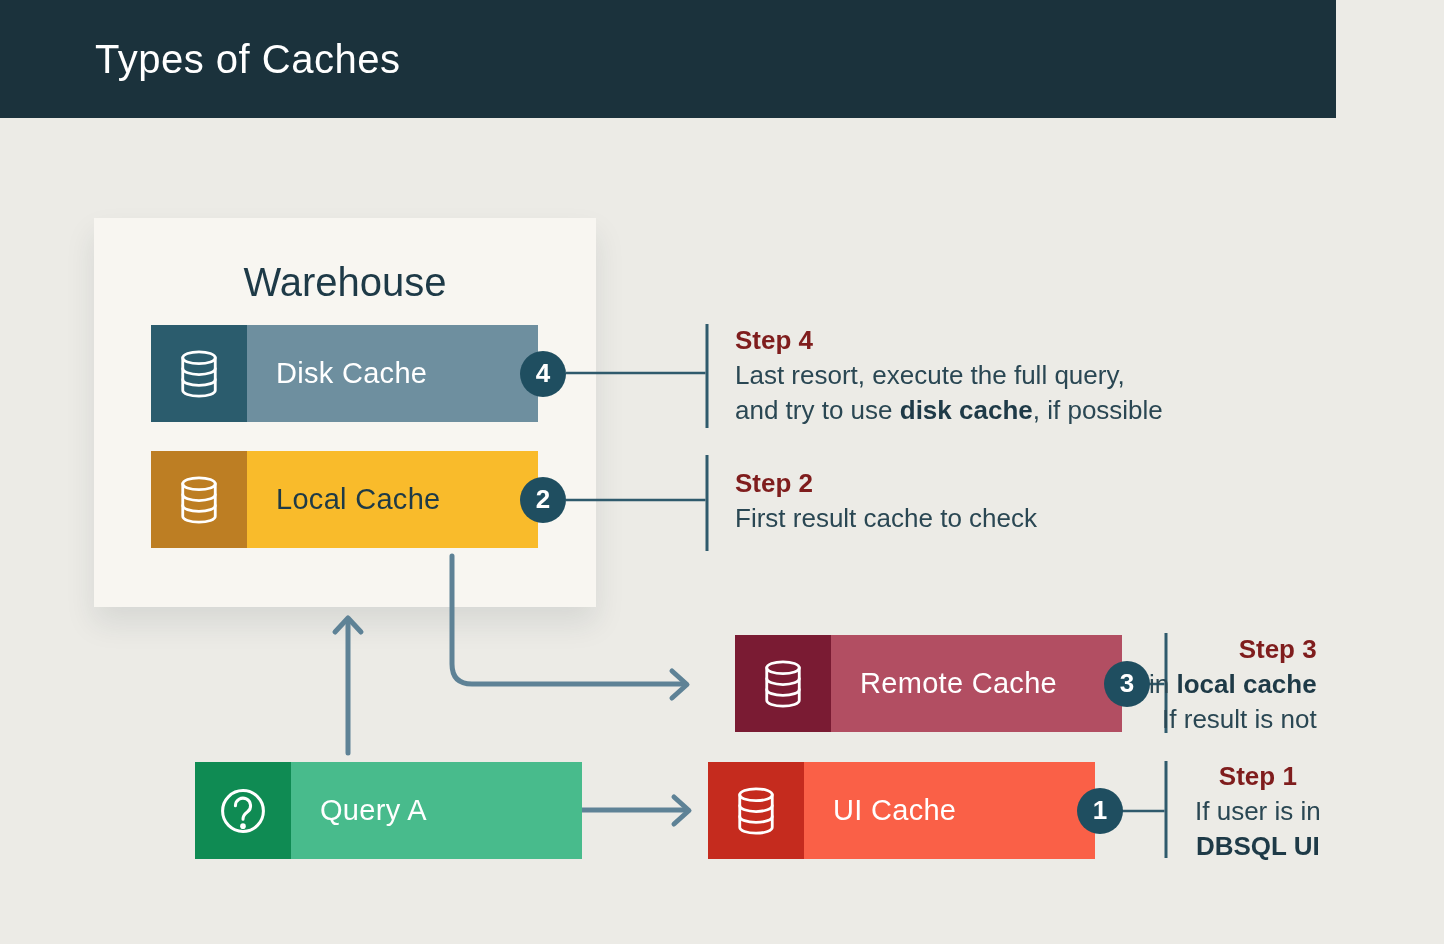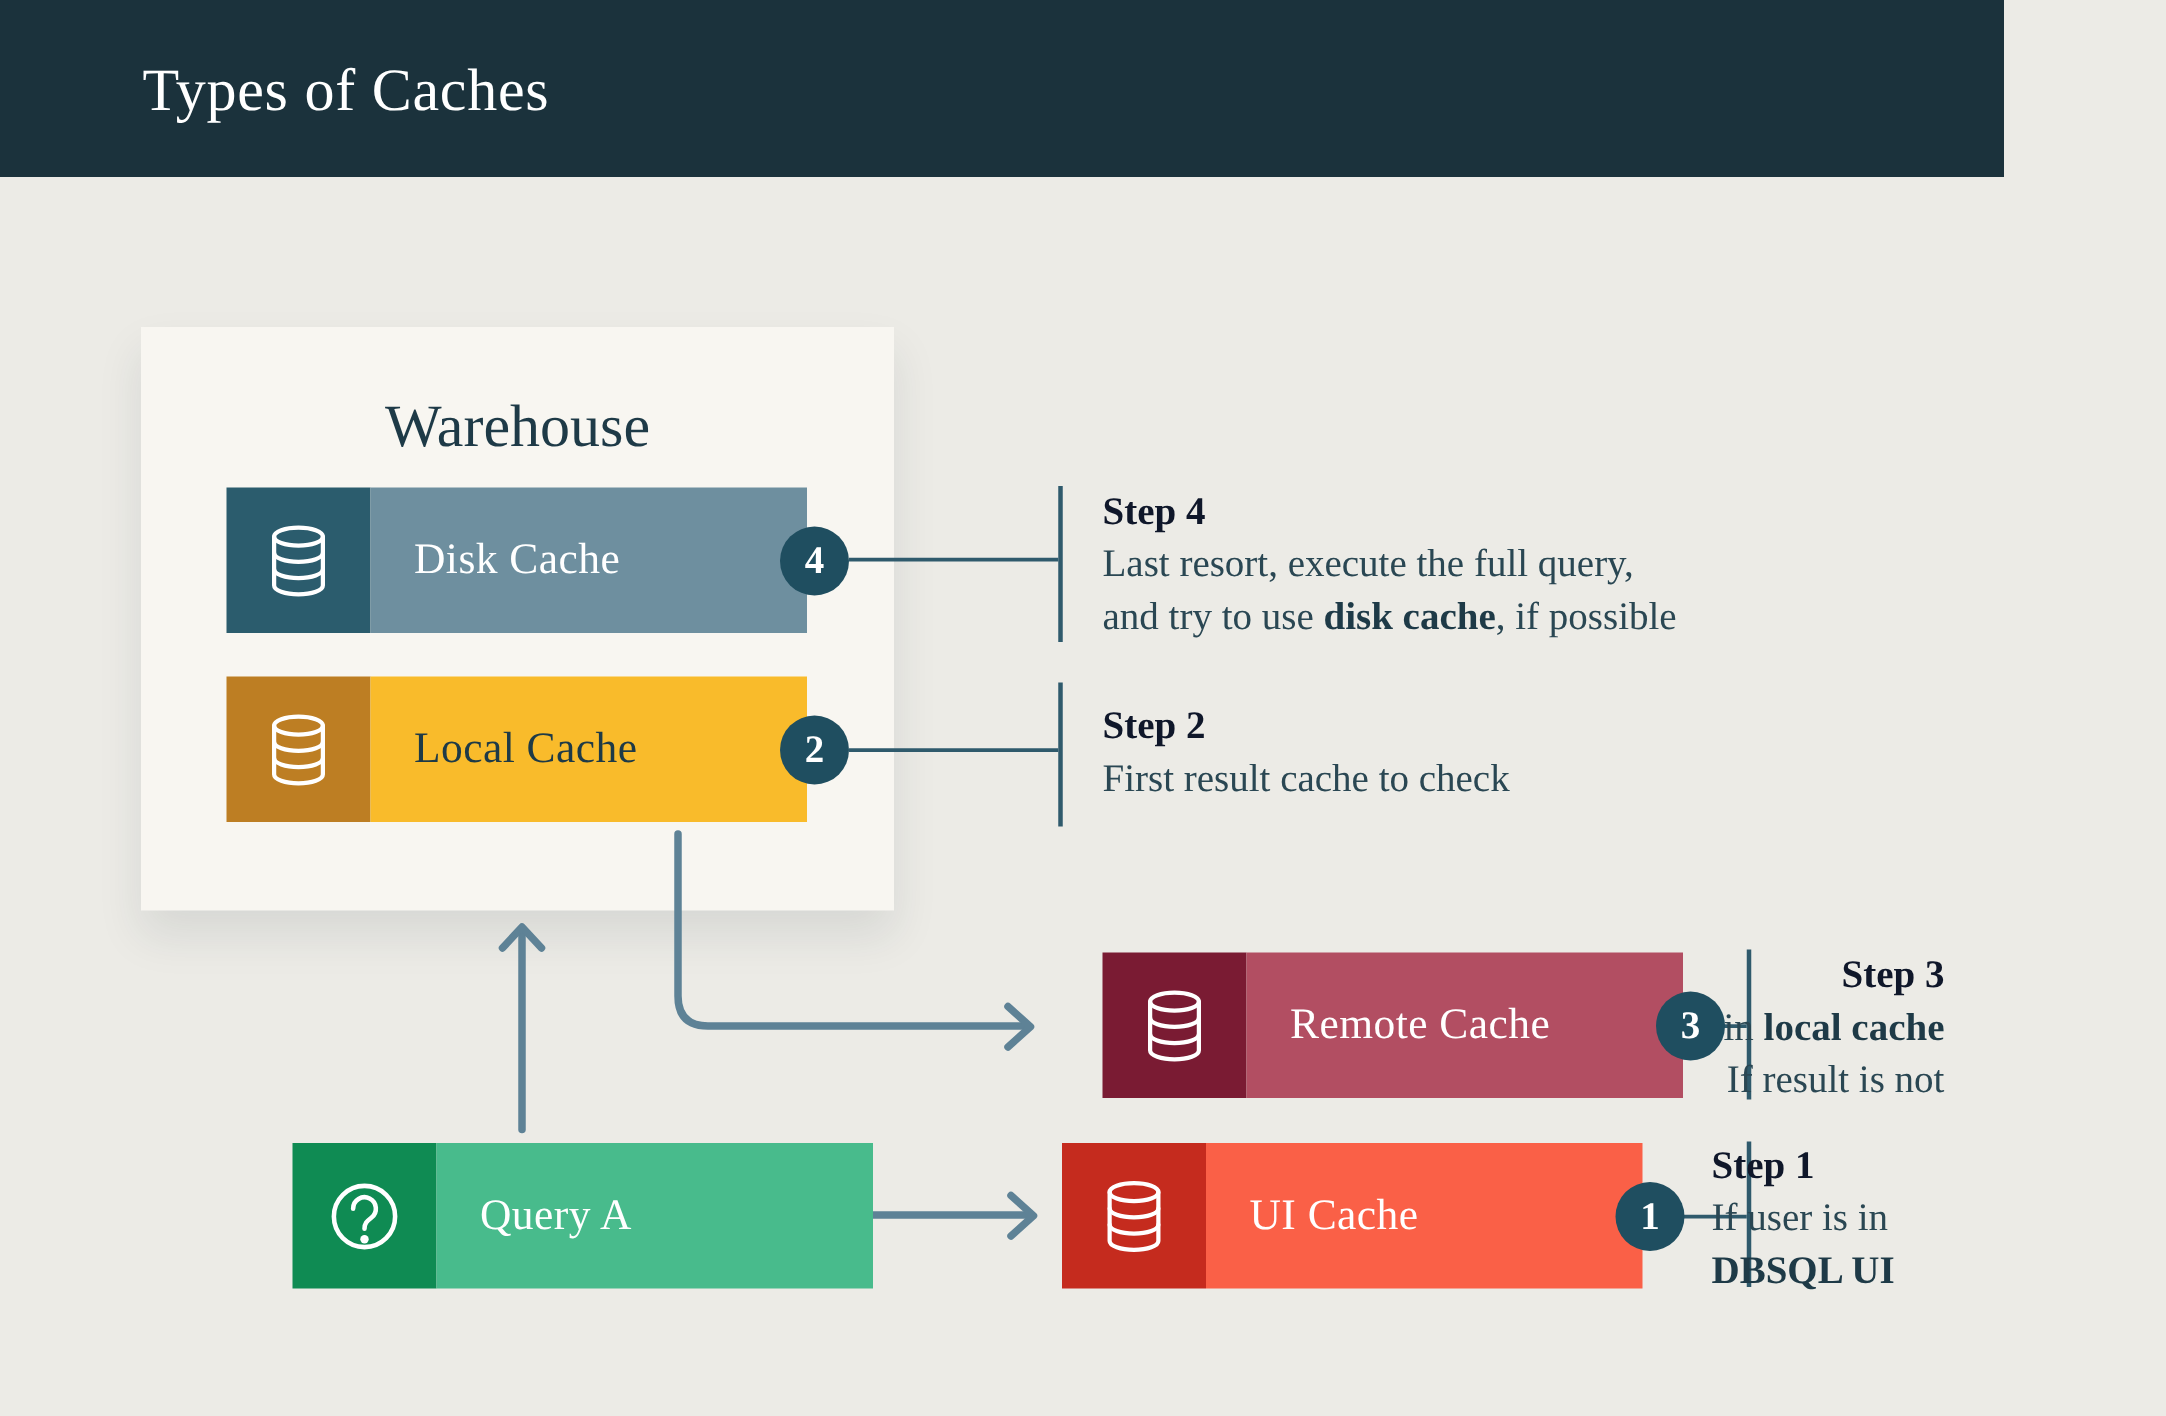--- a/index.html
+++ b/index.html
@@ -1,19 +1,19 @@
 <!DOCTYPE html>
 <html><head>
 <meta charset="utf-8">
 <style>
   html,body{margin:0;padding:0;background:#ecebe6;}
   .canvas{
     position:relative;width:1336px;height:944px;overflow:hidden;
     background:#ecebe6;
-    font-family:Liberation Serif, serif;
+    font-family:Liberation Sans, sans-serif;
     -webkit-font-smoothing:antialiased;
   }
   .header{
     position:absolute;left:0;top:0;width:1444px;height:118px;
     background:#1b323c;display:flex;align-items:center;
   }
   .header h1{
     margin:0 0 0 95px;color:#ffffff;font-size:40px;font-weight:500;
     letter-spacing:.5px;
   }
@@ -46,21 +46,21 @@
   }
   .disk  .bar-icon{background:#2b5c6d;} .disk  .bar-body{background:#6e8f9f;}
   .local .bar-icon{background:#bd7e23;} .local .bar-body{background:#f9bb2b;color:#1e3a47;}
   .query .bar-icon{background:#0f8b53;} .query .bar-body{background:#48bb8c;}
   .remote .bar-icon{background:#7a1b33;} .remote .bar-body{background:#b24e62;}
   .ui    .bar-icon{background:#c52b1e;} .ui    .bar-body{background:#fa6047;}
   .step{
     position:absolute;z-index:3;color:#2a4753;font-size:26px;line-height:35px;
     white-space:nowrap;
   }
-  .step .step-title{font-weight:700;color:#0f172a;}
+  .step .step-title{font-weight:700;color:#7f1d1d;}
   .step b{font-weight:700;color:#1e3a47;}
 </style>
 </head>
 <body>
 
 <div class="canvas">
 
   <div class="header">
     <h1>Types of Caches</h1>
   </div>
@@ -163,19 +163,19 @@
     <div class="step-title">Step 2</div>
     <div>First result cache to check</div>
   </div>
 
   <div class="step" style="left:1149px;top:632px;text-align:right;">
     <div class="step-title">Step 3</div>
     <div><span>in </span><b>local cache</b></div>
     <div>If result is not</div>
   </div>
 
-  <div class="step" style="left:1141px;top:759px;">
+  <div class="step" style="left:1195px;top:759px;text-align:center;">
     <div class="step-title">Step 1</div>
     <div>If user is in</div>
     <div><b>DBSQL UI</b></div>
   </div>
 
 </div>
 
 </body></html>

